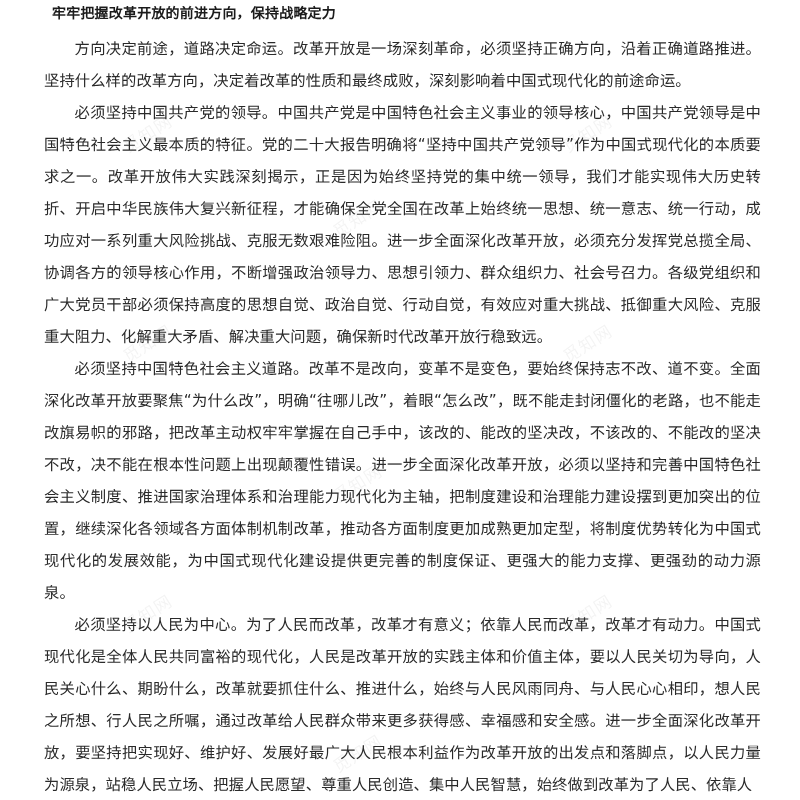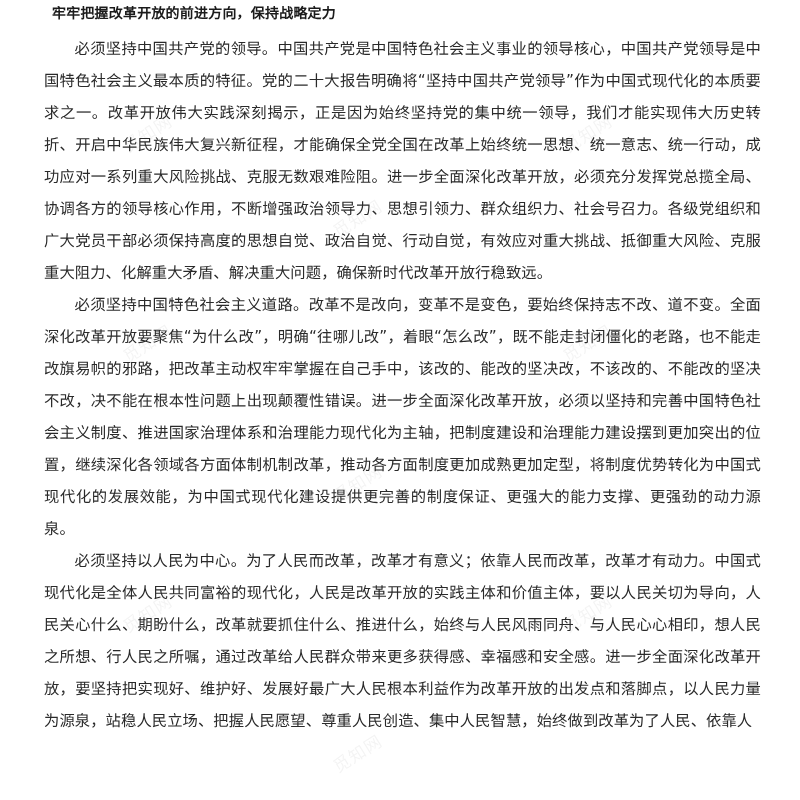--- a/index.html
+++ b/index.html
@@ -114,19 +114,20 @@
     <div class="wm wm-c">觅知网</div>
     <div class="wm wm-d">觅知网</div>
     <div class="wm wm-h">觅知网</div>
   </div>
 
   <div class="content">
 
     <h1 class="doc-title">牢牢把握改革开放的前进方向，保持战略定力</h1>
 
     <div class="body-block">
+      <p class="para">方向决定前途，道路决定命运。改革开放是一场深刻革命，必须坚持正确方向，沿着正确道路推进。坚持什么样的改革方向，决定着改革的性质和最终成败，深刻影响着中国式现代化的前途命运。</p>
       <p class="para">必须坚持中国共产党的领导。中国共产党是中国特色社会主义事业的领导核心，中国共产党领导是中国特色社会主义最本质的特征。党的二十大报告明确将“坚持中国共产党领导”作为中国式现代化的本质要求之一。改革开放伟大实践深刻揭示，正是因为始终坚持党的集中统一领导，我们才能实现伟大历史转折、开启中华民族伟大复兴新征程，才能确保全党全国在改革上始终统一思想、统一意志、统一行动，成功应对一系列重大风险挑战、克服无数艰难险阻。进一步全面深化改革开放，必须充分发挥党总揽全局、协调各方的领导核心作用，不断增强政治领导力、思想引领力、群众组织力、社会号召力。各级党组织和广大党员干部必须保持高度的思想自觉、政治自觉、行动自觉，有效应对重大挑战、抵御重大风险、克服重大阻力、化解重大矛盾、解决重大问题，确保新时代改革开放行稳致远。</p>
       <p class="para">必须坚持中国特色社会主义道路。改革不是改向，变革不是变色，要始终保持志不改、道不变。全面深化改革开放要聚焦“为什么改”，明确“往哪儿改”，着眼“怎么改”，既不能走封闭僵化的老路，也不能走改旗易帜的邪路，把改革主动权牢牢掌握在自己手中，该改的、能改的坚决改，不该改的、不能改的坚决不改，决不能在根本性问题上出现颠覆性错误。进一步全面深化改革开放，必须以坚持和完善中国特色社会主义制度、推进国家治理体系和治理能力现代化为主轴，把制度建设和治理能力建设摆到更加突出的位置，继续深化各领域各方面体制机制改革，推动各方面制度更加成熟更加定型，将制度优势转化为中国式现代化的发展效能，为中国式现代化建设提供更完善的制度保证、更强大的能力支撑、更强劲的动力源泉。</p>
       <p class="para">必须坚持以人民为中心。为了人民而改革，改革才有意义；依靠人民而改革，改革才有动力。中国式现代化是全体人民共同富裕的现代化，人民是改革开放的实践主体和价值主体，要以人民关切为导向，人民关心什么、期盼什么，改革就要抓住什么、推进什么，始终与人民风雨同舟、与人民心心相印，想人民之所想、行人民之所嘱，通过改革给人民群众带来更多获得感、幸福感和安全感。进一步全面深化改革开放，要坚持把实现好、维护好、发展好最广大人民根本利益作为改革开放的出发点和落脚点，以人民力量为源泉，站稳人民立场、把握人民愿望、尊重人民创造、集中人民智慧，始终做到改革为了人民、依靠人</p>
     </div>
 
   </div>
 </div>
 
 </body></html>

